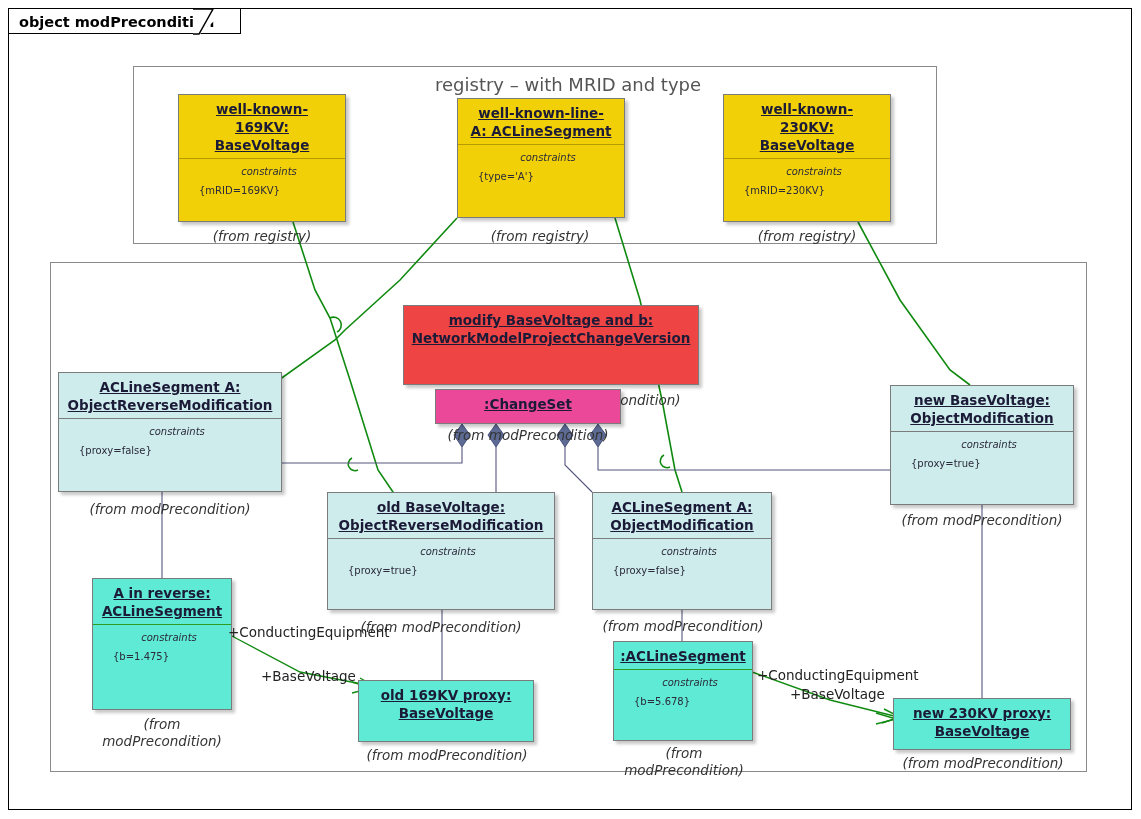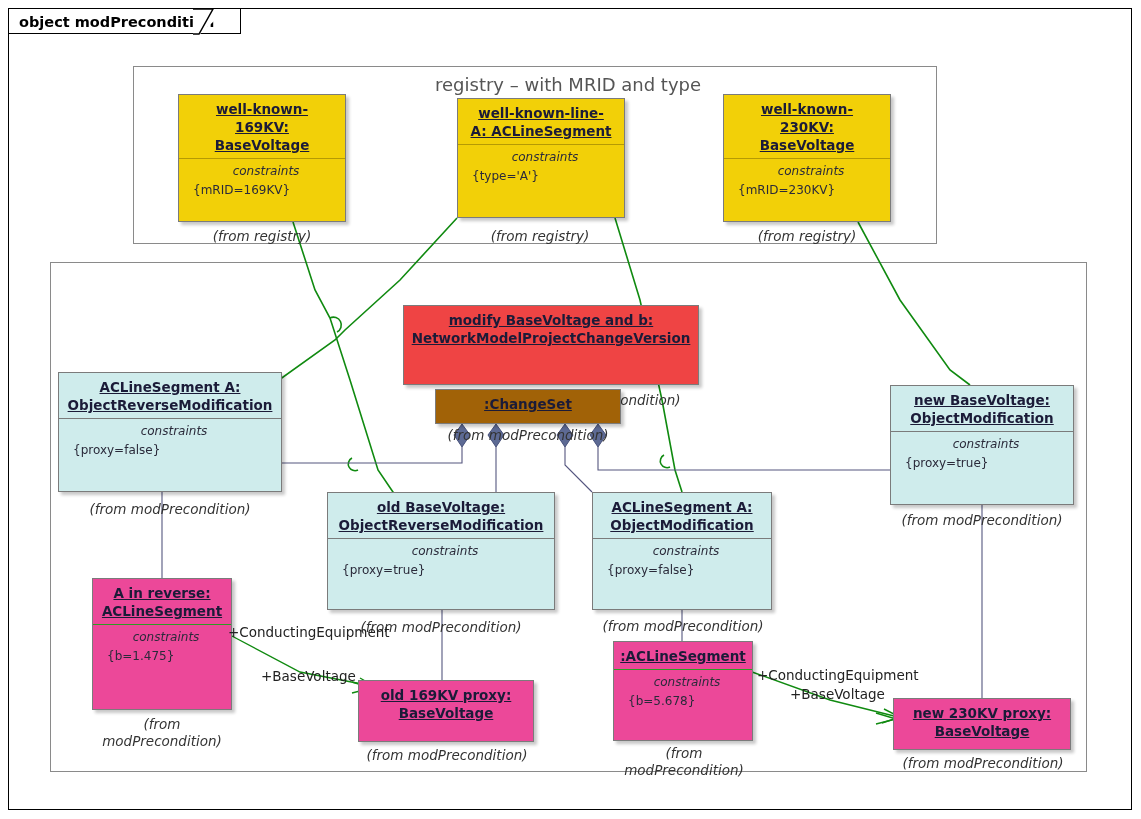--- a/index.html
+++ b/index.html
@@ -19,30 +19,30 @@
   
   svg.links{position:absolute;left:0;top:0;width:1141px;height:819px;overflow:visible;}
 
   
   .obj{position:absolute;box-sizing:border-box;border:1px solid #7b7b7b;
        box-shadow:3px 3px 3px rgba(0,0,0,0.22);}
   .obj .hdr{padding:5px 6px 4px 6px;text-align:center;font-weight:bold;font-size:13.5px;
             line-height:18px;color:#1b1b38;}
   .obj .hdr u{text-decoration:underline;}
   .obj .sep{height:1px;background:#7b7b7b;}
-  .obj .body{padding:3px 6px 5px 14px;font-size:12px;line-height:19px;color:#2a2a3a;}
+  .obj .body{padding:3px 6px 5px 20px;font-size:10px;line-height:19px;color:#2a2a3a;}
   .obj .body .c-title{display:block;text-align:center;font-style:italic;}
   .obj .body .c-val{display:block;text-align:left;}
 
   .yellow{background:#F2D008;}
   .yellow .sep{background:#b59a04;}
   .teal{background:#ef4444;}
   .lblue{background:#CFECEC;}
-  .lblue2{background:#a16207;}
-  .green{background:#ec4899;}
+  .lblue2{background:#ec4899;}
+  .green{background:#5eead4;}
   .green .sep{background:#2c9d22;}
 
   
   .cap{position:absolute;font-style:italic;font-size:13.5px;color:#333;
        text-align:center;line-height:17px;white-space:pre-line;}
 
   
   .rolelbl{position:absolute;font-size:13.5px;color:#222;white-space:nowrap;}
 </style>
 </head>

